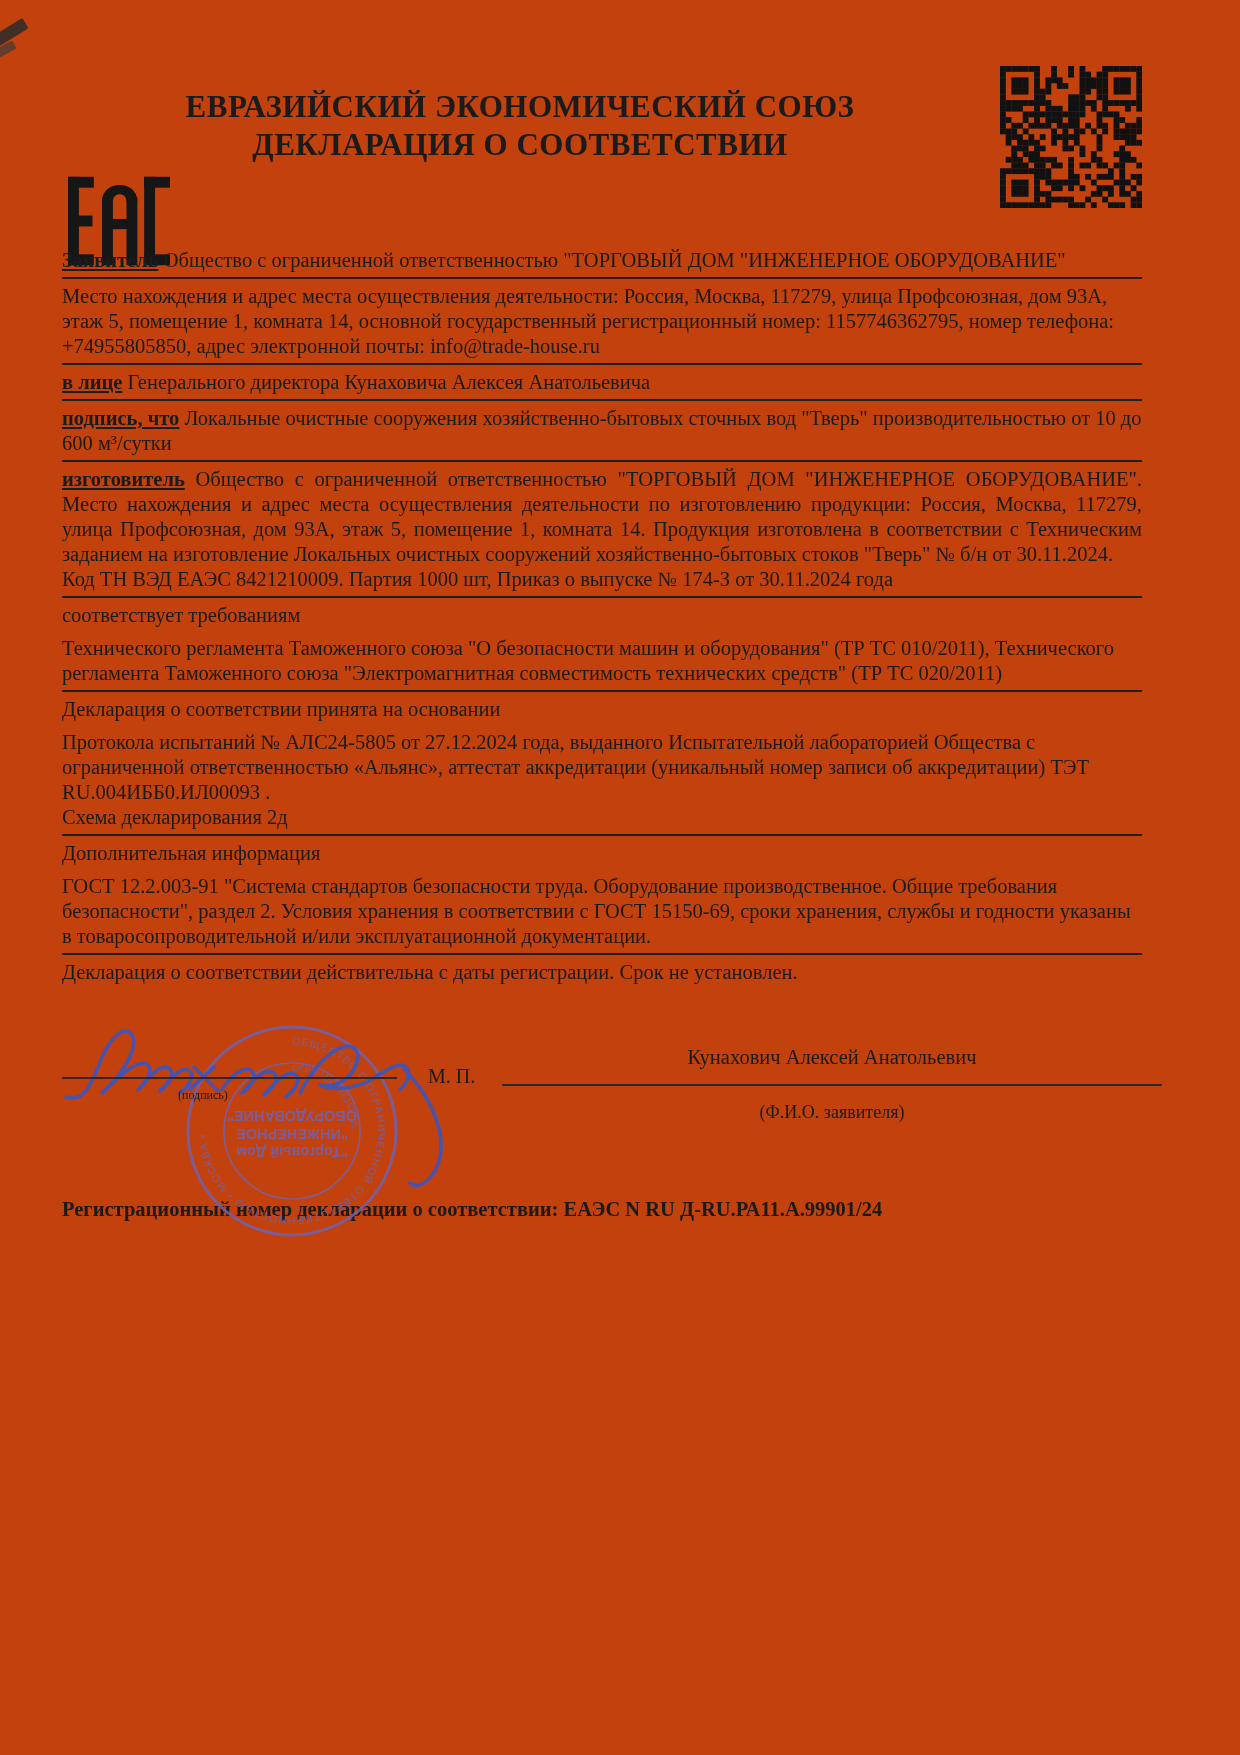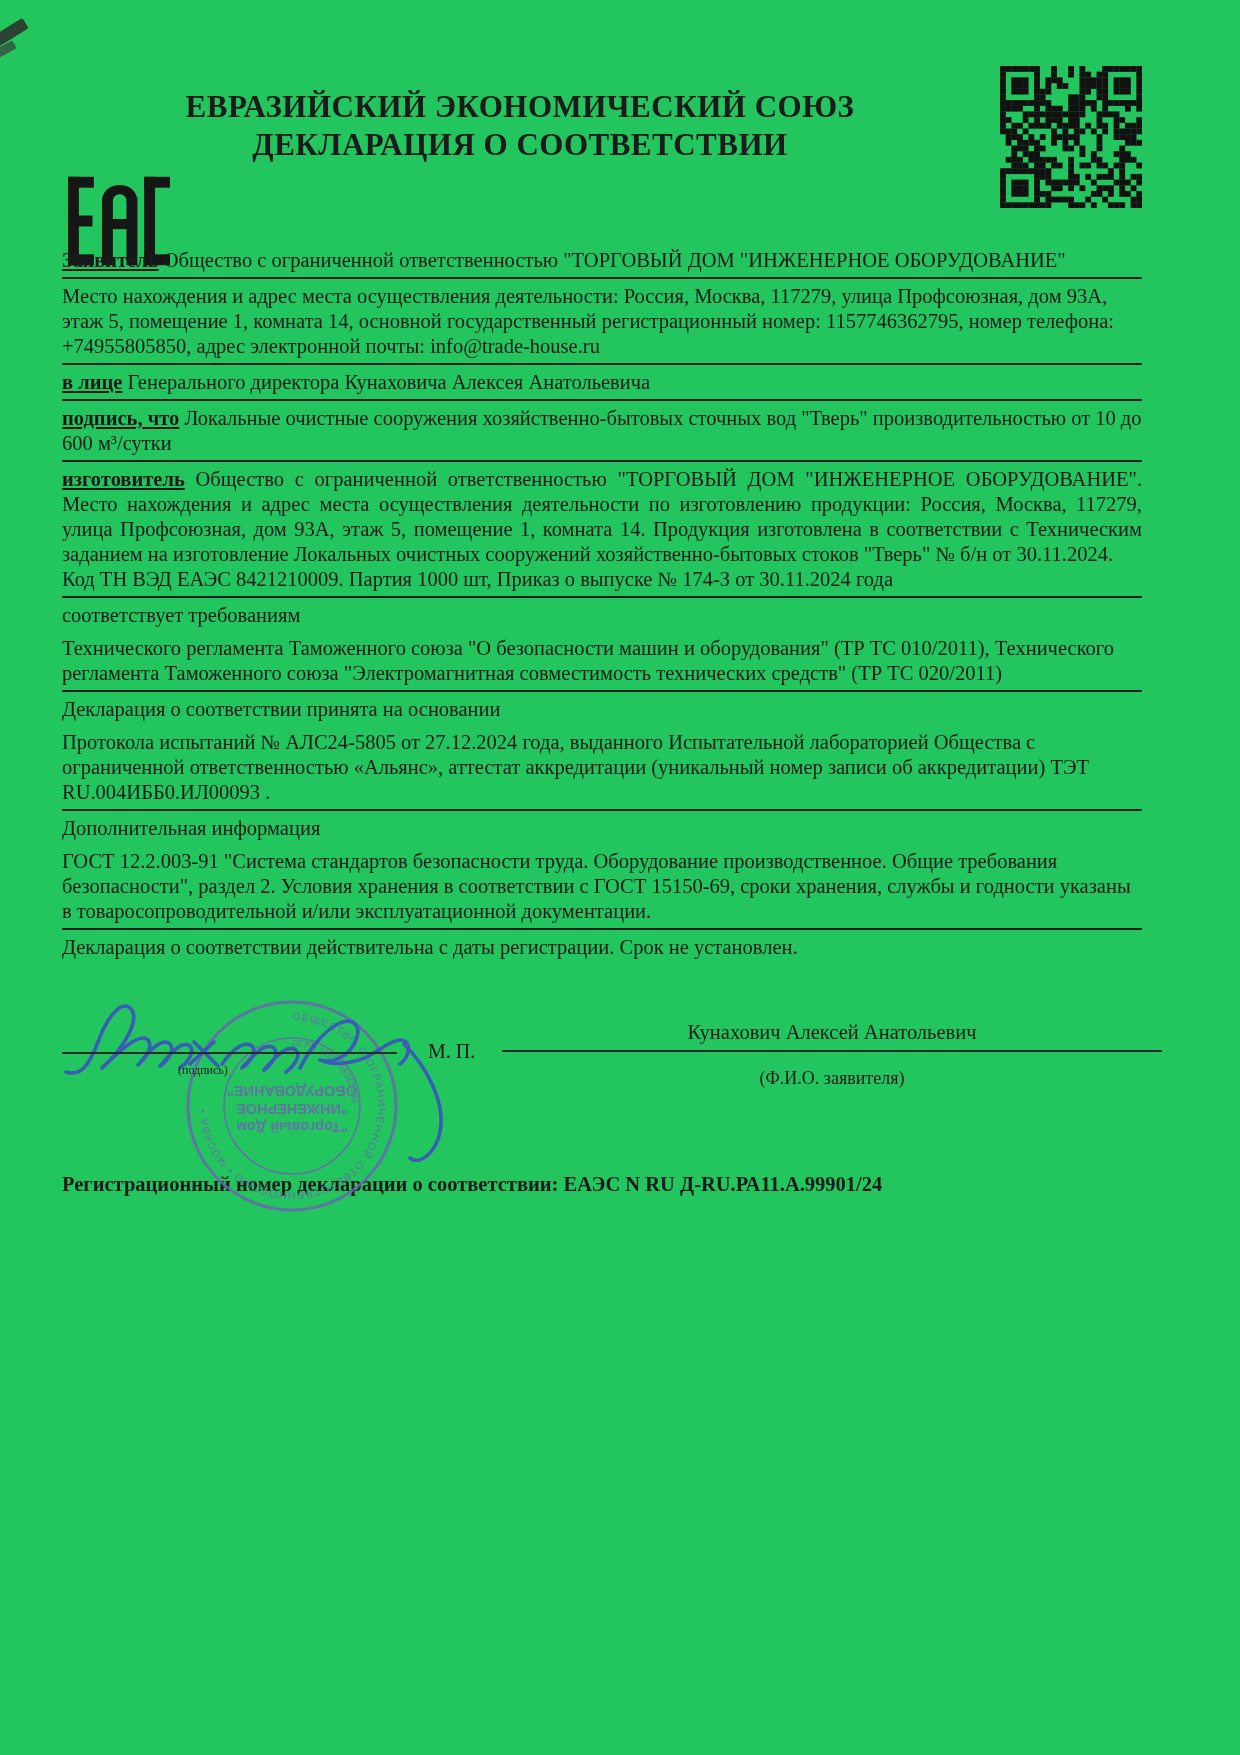--- a/index.html
+++ b/index.html
@@ -1,20 +1,20 @@
 <!DOCTYPE html>
 <html><head>
 <meta charset="utf-8">
 <style>
   html,body{margin:0;padding:0;background:#e8e8e8;}
   .page{
     position:relative;
     width:1240px;height:1755px;
     margin:0 auto;
-    background:#22c55e;
+    background:#c2410c;
     font-family:"Liberation Serif","DejaVu Serif",serif;
     color:#1b1b1b;
     overflow:hidden;
   }
   
   .title-block{
     position:absolute;left:170px;top:88px;width:700px;
     text-align:center;font-weight:bold;
     font-size:31px;line-height:38px;letter-spacing:.5px;
   }
@@ -38,21 +38,21 @@
   .hdr{font-weight:normal;}
   .just{text-align:justify;}
   .nob{border-bottom:none;}
 
   
   .sig-area{position:relative;height:200px;margin-top:8px;}
   .sig-line{position:absolute;left:0;top:80px;width:335px;border-bottom:2px solid #2a2a2a;}
   .sig-caption{position:absolute;left:116px;top:86px;font-size:12px;}
   .mp-label{position:absolute;left:366px;top:67px;font-size:20px;}
   .name-wrap{position:absolute;left:440px;top:48px;width:660px;text-align:center;}
-  .name-line{border-bottom:2px solid #2a2a2a;padding-bottom:5px;font-size:20.5px;}
+  .name-line{border-bottom:2px solid #2a2a2a;padding-bottom:14px;font-size:20.5px;}
   .name-caption{font-size:18px;margin-top:14px;}
   .stamp-svg{position:absolute;left:104px;top:8px;width:252px;height:252px;opacity:.82;}
   .sign-svg{position:absolute;left:-8px;top:8px;width:430px;height:200px;}
 
   
   .footer-line{font-weight:bold;font-size:20.5px;margin:0 0 0 0;padding:0;}
   .footer-line + .footer-line{margin-top:29px;}
 </style>
 </head>
 <body>
@@ -468,20 +468,21 @@
     </div>
 
     <div class="sec">
       <p class="hdr">соответствует требованиям</p>
       <p class="para">Технического регламента Таможенного союза "О безопасности машин и оборудования" (ТР ТС 010/2011), Технического регламента Таможенного союза "Электромагнитная совместимость технических средств" (ТР ТС 020/2011)</p>
     </div>
 
     <div class="sec">
       <p class="hdr">Декларация о соответствии принята на основании</p>
       <p class="para">Протокола испытаний № АЛС24-5805 от 27.12.2024 года, выданного Испытательной лабораторией Общества с ограниченной ответственностью «Альянс», аттестат аккредитации (уникальный номер записи об аккредитации)  ТЭТ RU.004ИББ0.ИЛ00093 .</p>
+      <p>Схема декларирования 2д</p>
     </div>
 
     <div class="sec">
       <p class="hdr">Дополнительная информация</p>
       <p class="para">ГОСТ 12.2.003-91 "Система стандартов безопасности труда. Оборудование производственное. Общие требования безопасности", раздел 2. Условия хранения в соответствии с ГОСТ 15150-69, сроки хранения, службы и годности указаны в товаросопроводительной и/или эксплуатационной документации.</p>
     </div>
 
     <div class="sec nob">
       <p class="hdr">Декларация о соответствии  действительна с даты регистрации. Срок не  установлен.</p>
     </div>

